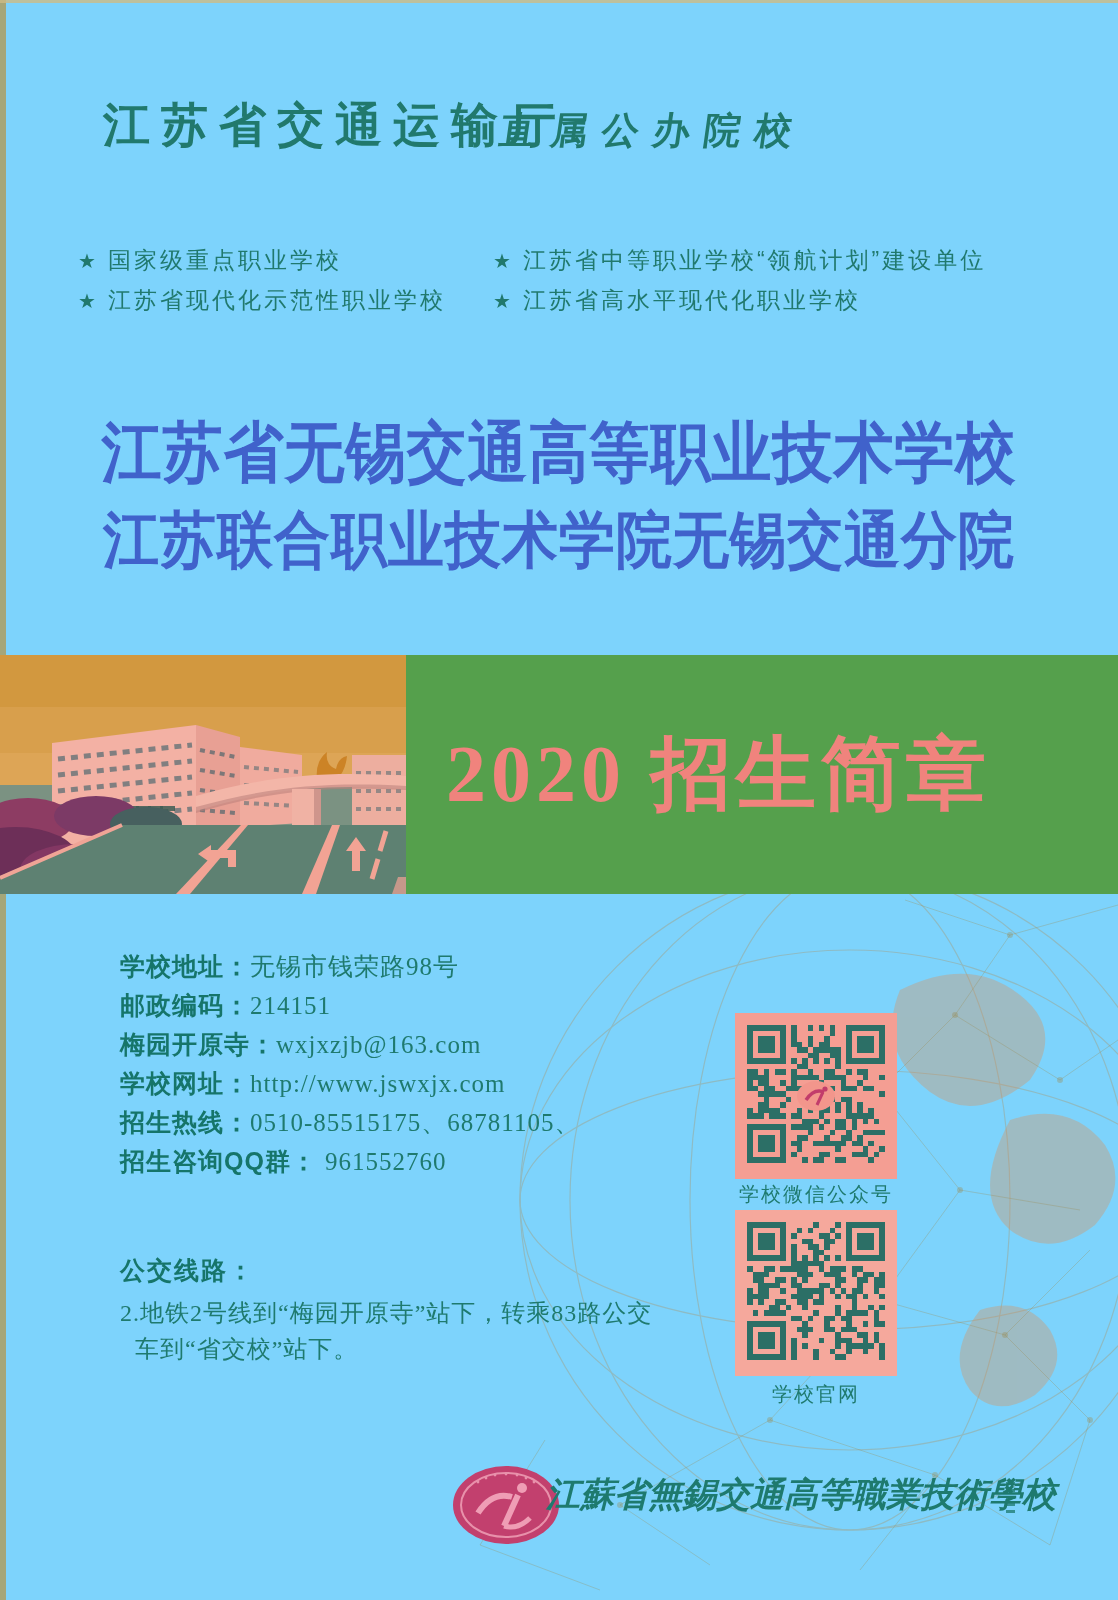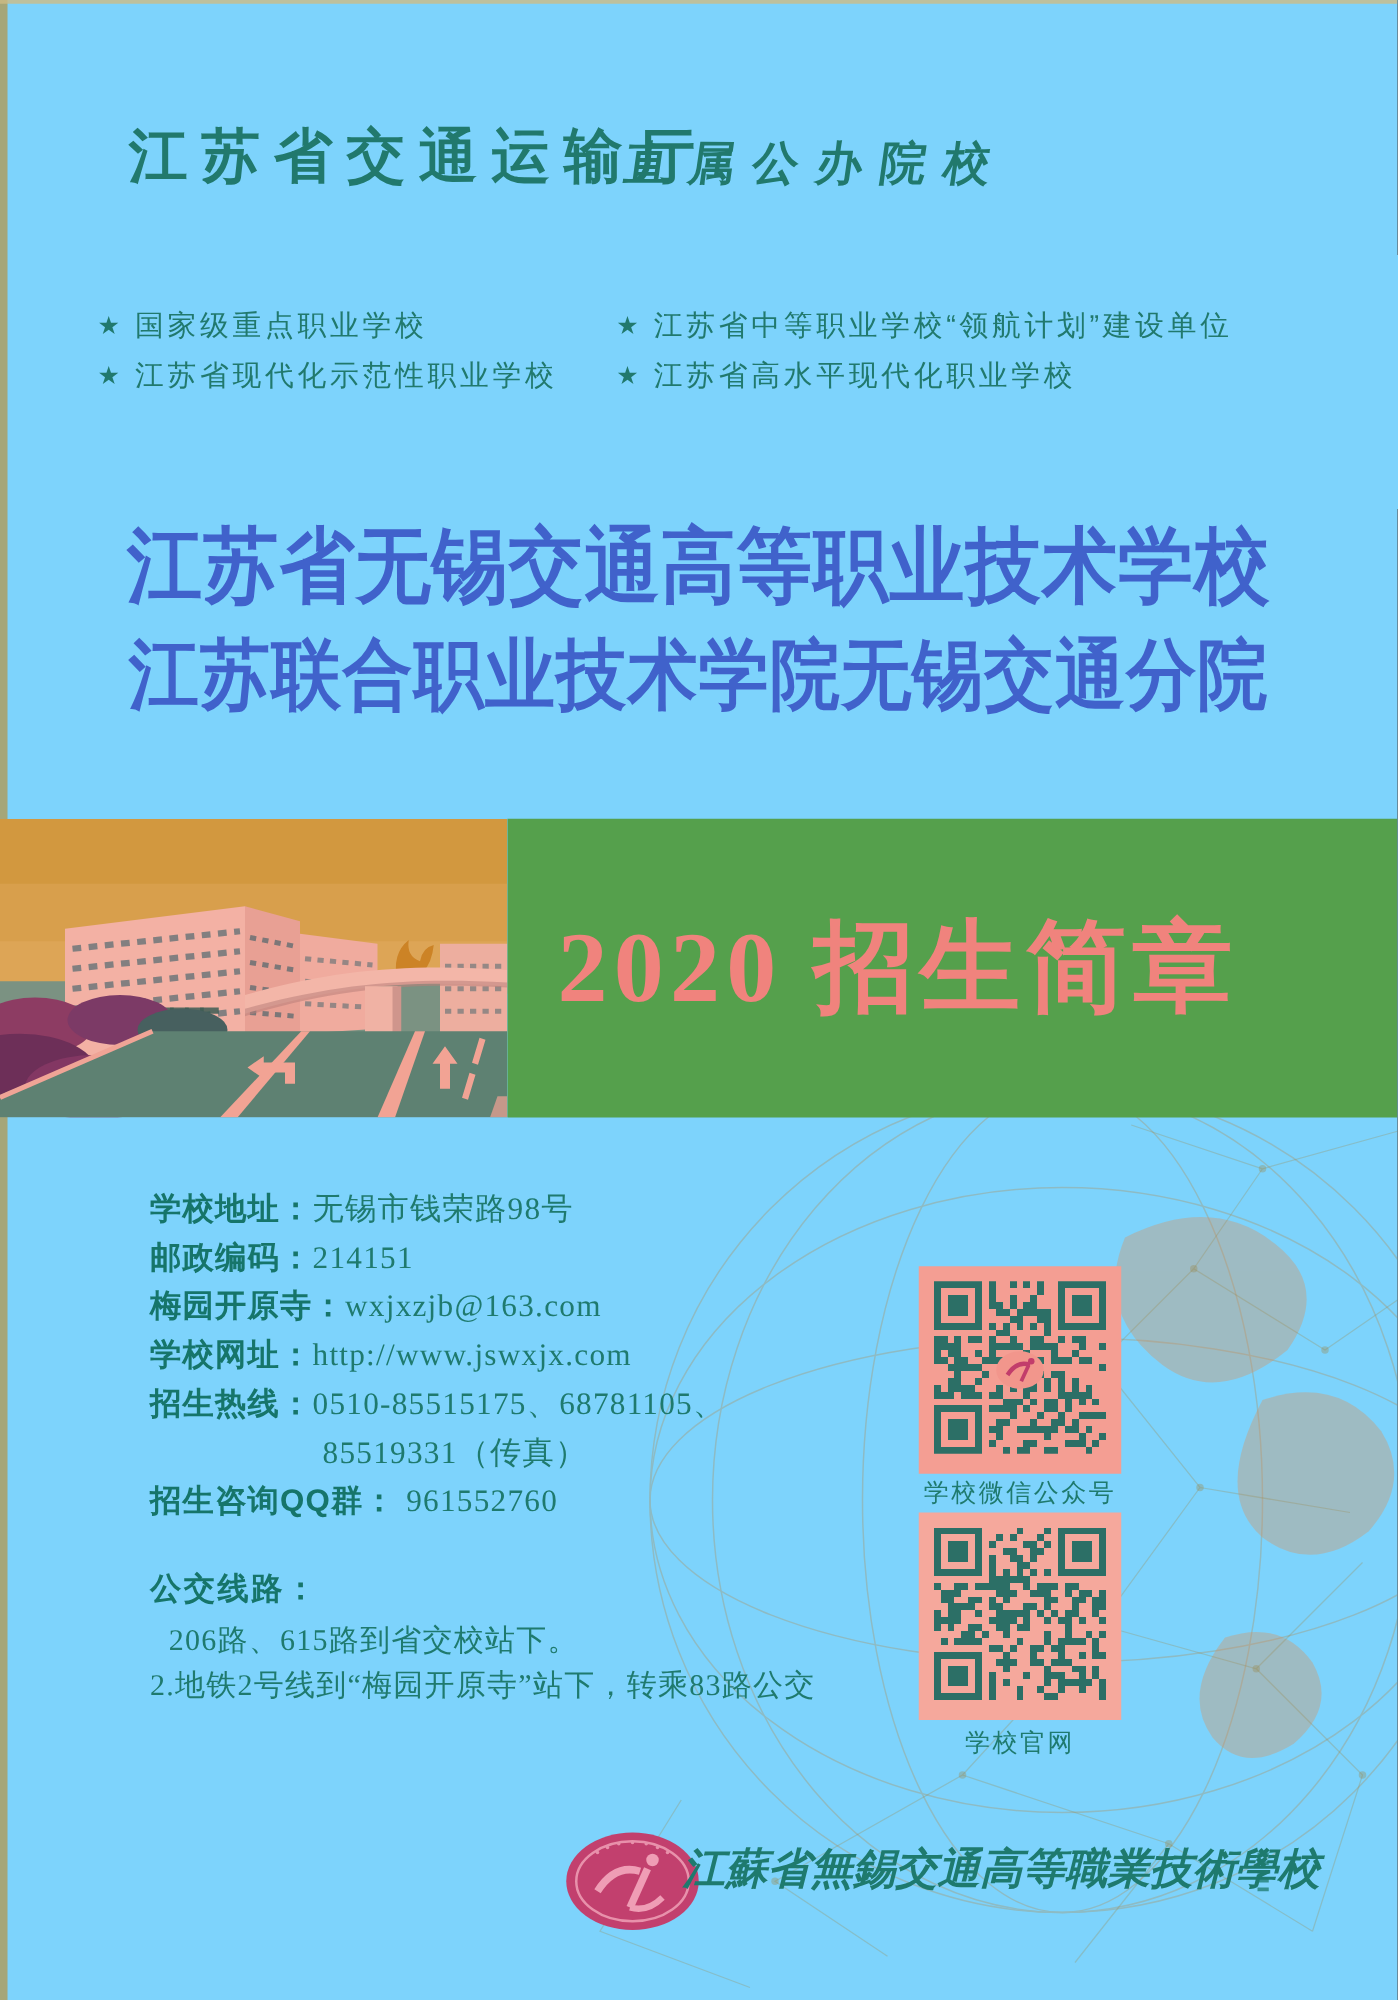--- a/index.html
+++ b/index.html
@@ -242,32 +242,29 @@
     </div>
     <div class="crow">
       <span class="clabel">学校网址：</span>
       <span class="cvalue">http://www.jswxjx.com</span>
     </div>
     <div class="crow">
       <span class="clabel">招生热线：</span>
       <span class="cvalue">0510-85515175、68781105、</span>
     </div>
     <div class="crow">
-      <span class="cvalue cont-indent">85519331（传真）</span>
-    </div>
-    <div class="crow">
       <span class="clabel wide">招生咨询QQ群：</span>
       <span class="cvalue">961552760</span>
     </div>
   </div>
 
   <div class="bus">
     <div class="bus-title">公交线路：</div>
-    <div class="bus-line bus-indent">206路、615路到省交校站下。</div>
     <div class="bus-line">2.地铁2号线到“梅园开原寺”站下，转乘83路公交</div>
+    <div class="bus-line bus-indent">车到“省交校”站下。</div>
   </div>
 
   <div class="qr-frame qr1">
     <div><svg width="138" height="138" viewBox="0 0 25 25" shape-rendering="crispEdges">
           <g fill="#2c6f66">
             <rect x="0" y="0" width="1" height="1"></rect>
             <rect x="1" y="0" width="1" height="1"></rect>
             <rect x="2" y="0" width="1" height="1"></rect>
             <rect x="3" y="0" width="1" height="1"></rect>
             <rect x="4" y="0" width="1" height="1"></rect>

